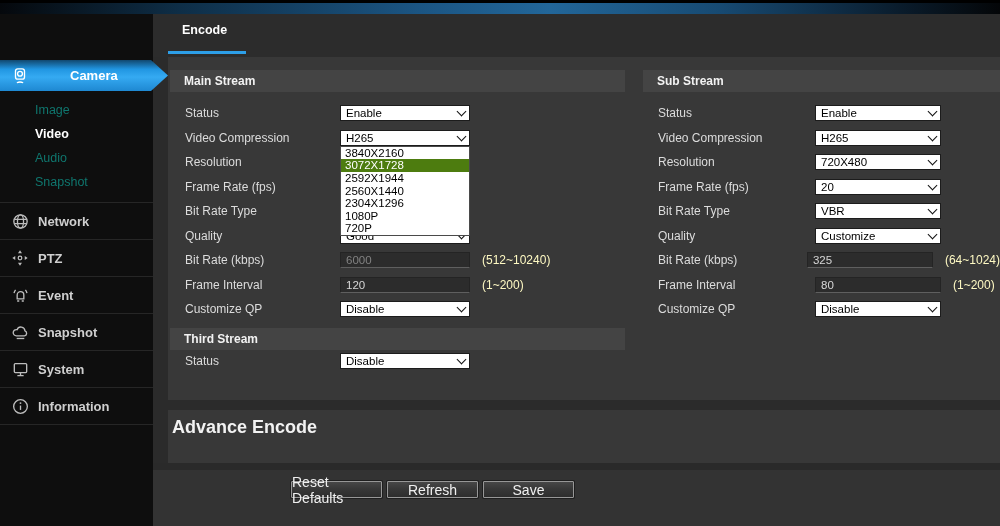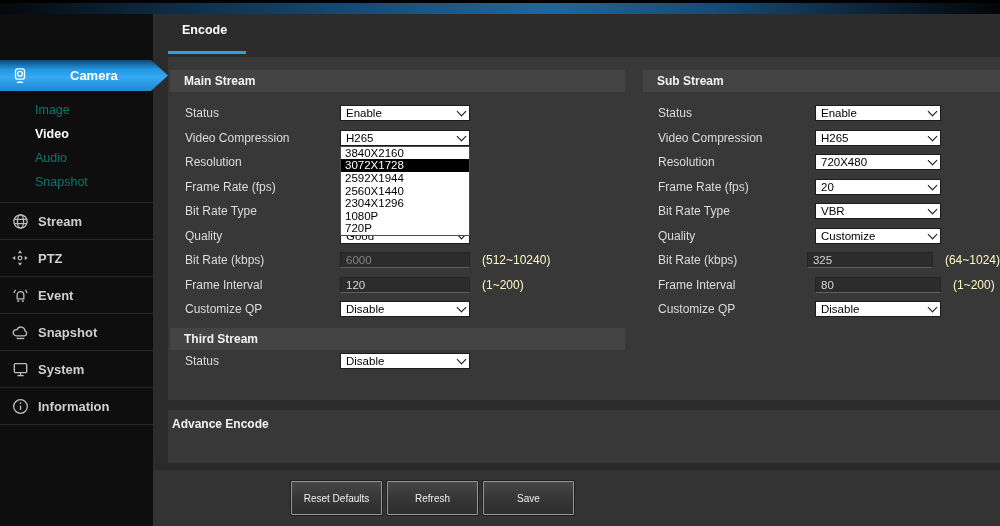--- a/index.html
+++ b/index.html
@@ -69,30 +69,30 @@
   .tinput{box-sizing:border-box;width:130px;height:16px;background:#2c2c2c;color:#d6d6d6;
     border:1px solid #242424;border-bottom:1px solid #5f5f5f;font-size:11.5px;
     font-family:"Liberation Sans",sans-serif;padding:0 5px;}
   .w-sub-in{width:126px;}
   .tinput.disabled{color:#828282;}
   .hint{font-size:12px;color:#fef9c3;margin-left:12px;white-space:nowrap;}
 
   .ddlist{position:absolute;left:-1px;top:15px;width:128px;margin:0;padding:0;list-style:none;
     background:#fff;border:1px solid #4a4a4a;z-index:20;}
   .ddlist li{height:12.6px;line-height:12.6px;padding-left:4px;font-size:11.5px;color:#000;cursor:pointer;}
-  .ddlist li.selected{background:#000000;color:#fff;}
-
-  .adv-title{position:absolute;left:4px;top:7px;font-size:12px;font-weight:bold;color:#f2f2f2;}
+  .ddlist li.selected{background:#4d7c0f;color:#fff;}
+
+  .adv-title{position:absolute;left:4px;top:7px;font-size:18px;font-weight:bold;color:#f2f2f2;}
   .adv-row{position:absolute;left:22px;top:25px;width:440px;}
   .adv-row .flabel{width:153px;}
 
-  .btn{position:absolute;top:467px;width:91px;height:34px;box-sizing:border-box;
+  .btn{position:absolute;top:467px;width:91px;height:17px;box-sizing:border-box;
     background:linear-gradient(180deg,#474747 0%,#383838 45%,#2d2d2d 100%);
     border:1px solid #979797;box-shadow:0 0 0 1px #1e1e1e;border-radius:1px;
-    color:#f0f0f0;font-size:10px;display:flex;align-items:center;justify-content:center;cursor:pointer;}
+    color:#f0f0f0;font-size:14px;display:flex;align-items:center;justify-content:center;cursor:pointer;}
   .btn-reset{left:138px;} .btn-refresh{left:234px;} .btn-save{left:330px;}
 </style>
 </head>
 <body>
 
 <div class="stage">
   <div class="topbar-black"></div>
   <div class="topbar-blue"></div>
 
   <div class="sidebar">
@@ -117,21 +117,21 @@
     </div>
 
     <div class="side-item">
       <span class="ic">
         <svg width="19" height="19" viewBox="0 0 20 20">
           <circle cx="10" cy="10" r="7"></circle>
           <ellipse cx="10" cy="10" rx="3.2" ry="7"></ellipse>
           <path d="M3.6 7.8 h12.8 M3.6 12.2 h12.8"></path>
         </svg>
       </span>
-      <span>Stream</span>
+      <span>Network</span>
     </div>
 
     <div class="side-item">
       <span class="ic">
         <svg width="18" height="18" viewBox="0 0 20 20">
           <circle cx="10" cy="10" r="2"></circle>
           <path class="fil" d="M10 1.5 l2.2 3.2 h-4.4 z"></path>
           <path class="fil" d="M10 18.5 l2.2 -3.2 h-4.4 z"></path>
           <path class="fil" d="M1.5 10 l3.2 -2.2 v4.4 z"></path>
           <path class="fil" d="M18.5 10 l-3.2 -2.2 v4.4 z"></path>

